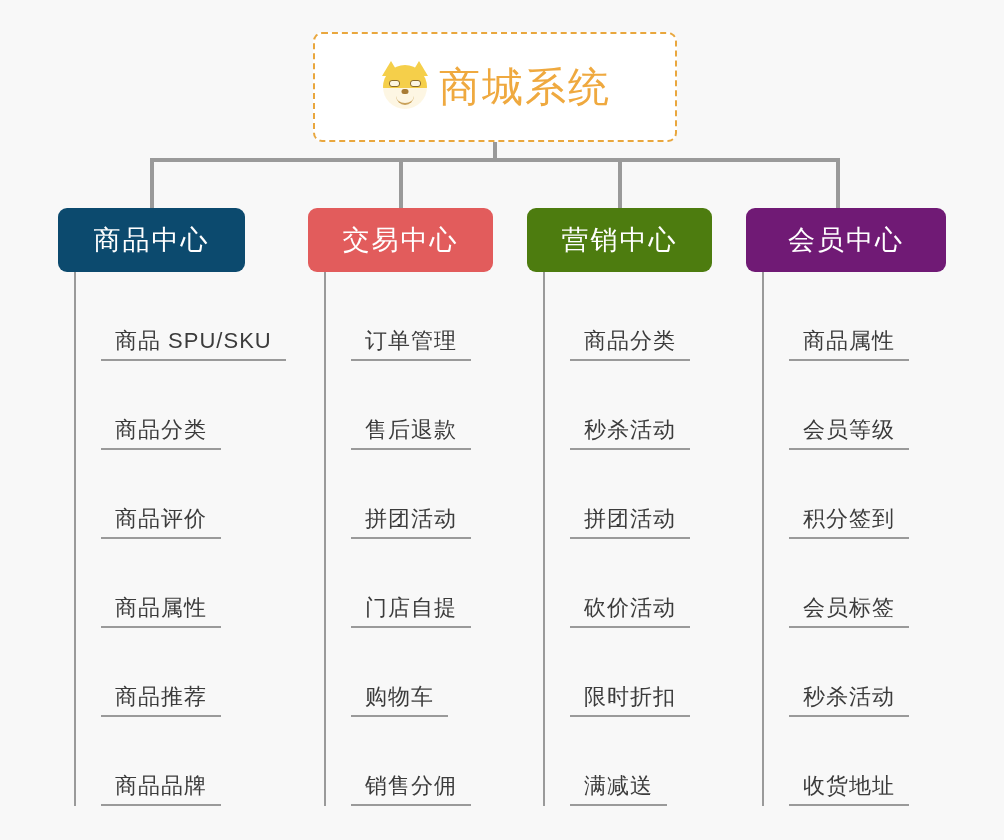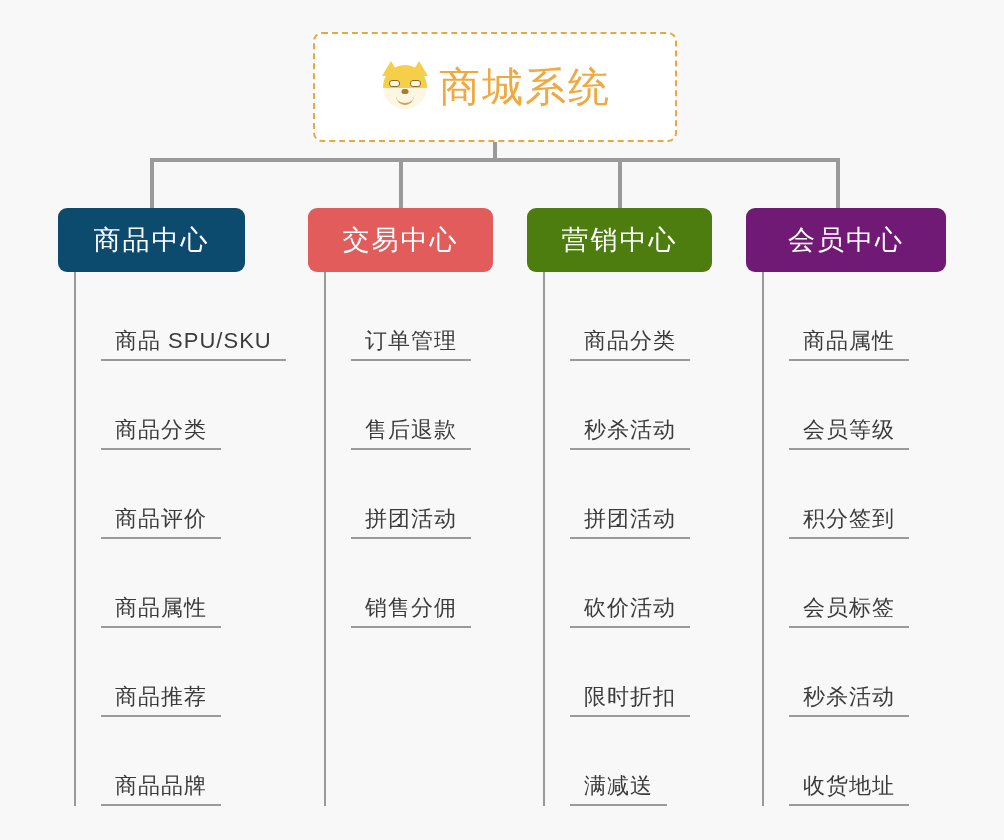--- a/index.html
+++ b/index.html
@@ -147,20 +147,26 @@
         <div class="leaf">
           <span class="leaf-label">订单管理</span>
         </div>
         <div class="leaf">
           <span class="leaf-label">售后退款</span>
         </div>
         <div class="leaf">
           <span class="leaf-label">拼团活动</span>
         </div>
         <div class="leaf">
+          <span class="leaf-label">门店自提</span>
+        </div>
+        <div class="leaf">
+          <span class="leaf-label">购物车</span>
+        </div>
+        <div class="leaf">
           <span class="leaf-label">销售分佣</span>
         </div>
       </div>
     </div>
     <div class="column" style="left: 527px; width: 185px;">
       <div class="cat-header" style="background: #4d7c0f; width: 185px;">
         <span>营销中心</span>
       </div>
       <div class="leaf-wrap">
         <div class="trunk" style="height: 534px;"></div>

